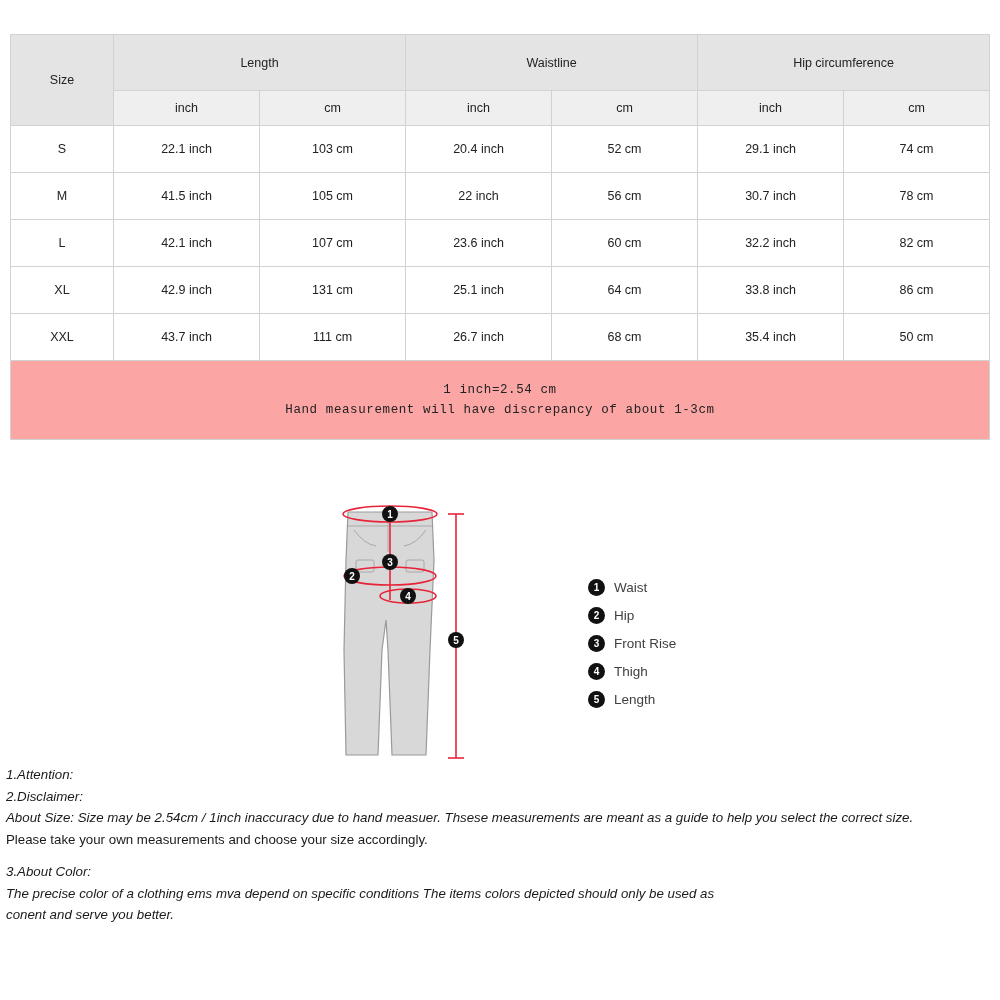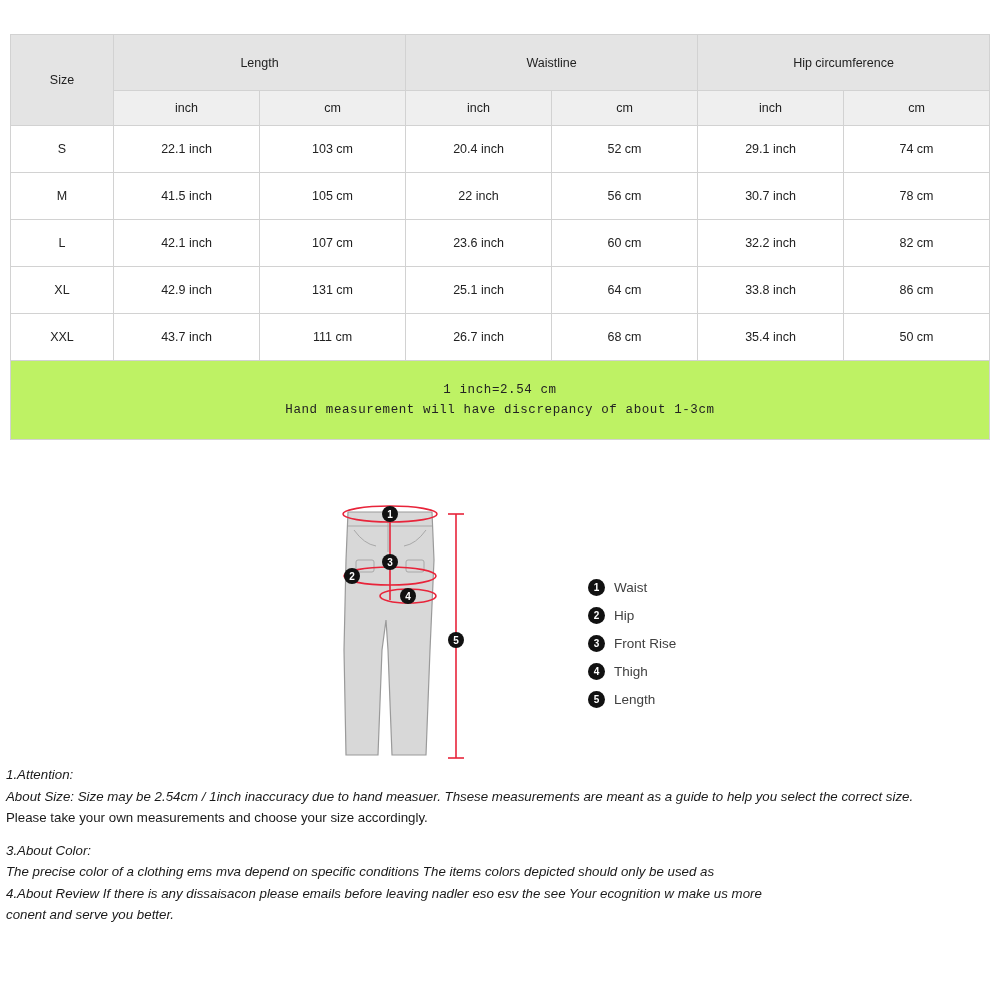--- a/index.html
+++ b/index.html
@@ -45,21 +45,21 @@
     background: #efefef;
     height: 32px;
     font-size: 12px;
   }
   .data-row td {
     height: 44px;
     background: #ffffff;
   }
   .note-row td {
     height: 76px;
-    background: #bef264;
+    background: #fca5a5;
     font-family: "Liberation Mono", monospace;
     font-size: 11.5px;
     letter-spacing: 0.6px;
     line-height: 20px;
     color: #111;
   }
 
   
   .c-size  { width: 100px; }
   .c-col   { width: 146px; }
@@ -263,19 +263,19 @@
     <span class="legend-label">Thigh</span>
   </div>
   <div class="legend-item">
     <span class="legend-bullet">5</span>
     <span class="legend-label">Length</span>
   </div>
 </div>
 
 <div class="notes">
   <p class="tight">1.Attention:</p>
+  <p class="tight">2.Disclaimer:</p>
   <p class="tight">About Size: Size may be 2.54cm / 1inch inaccuracy due to hand measuer. Thsese measurements are meant as a guide to help you select the correct size.</p>
   <p>Please take your own measurements and choose your size accordingly.</p>
   <p class="tight">3.About Color:</p>
   <p class="tight">The precise color of a clothing ems mva depend on specific conditions The items colors depicted should only be used as</p>
-  <p class="tight">4.About Review If there is any dissaisacon please emails before leaving nadler eso esv the see Your ecognition w make us more</p>
   <p class="tight">conent and serve you better.</p>
 </div>
 
 </body></html>

